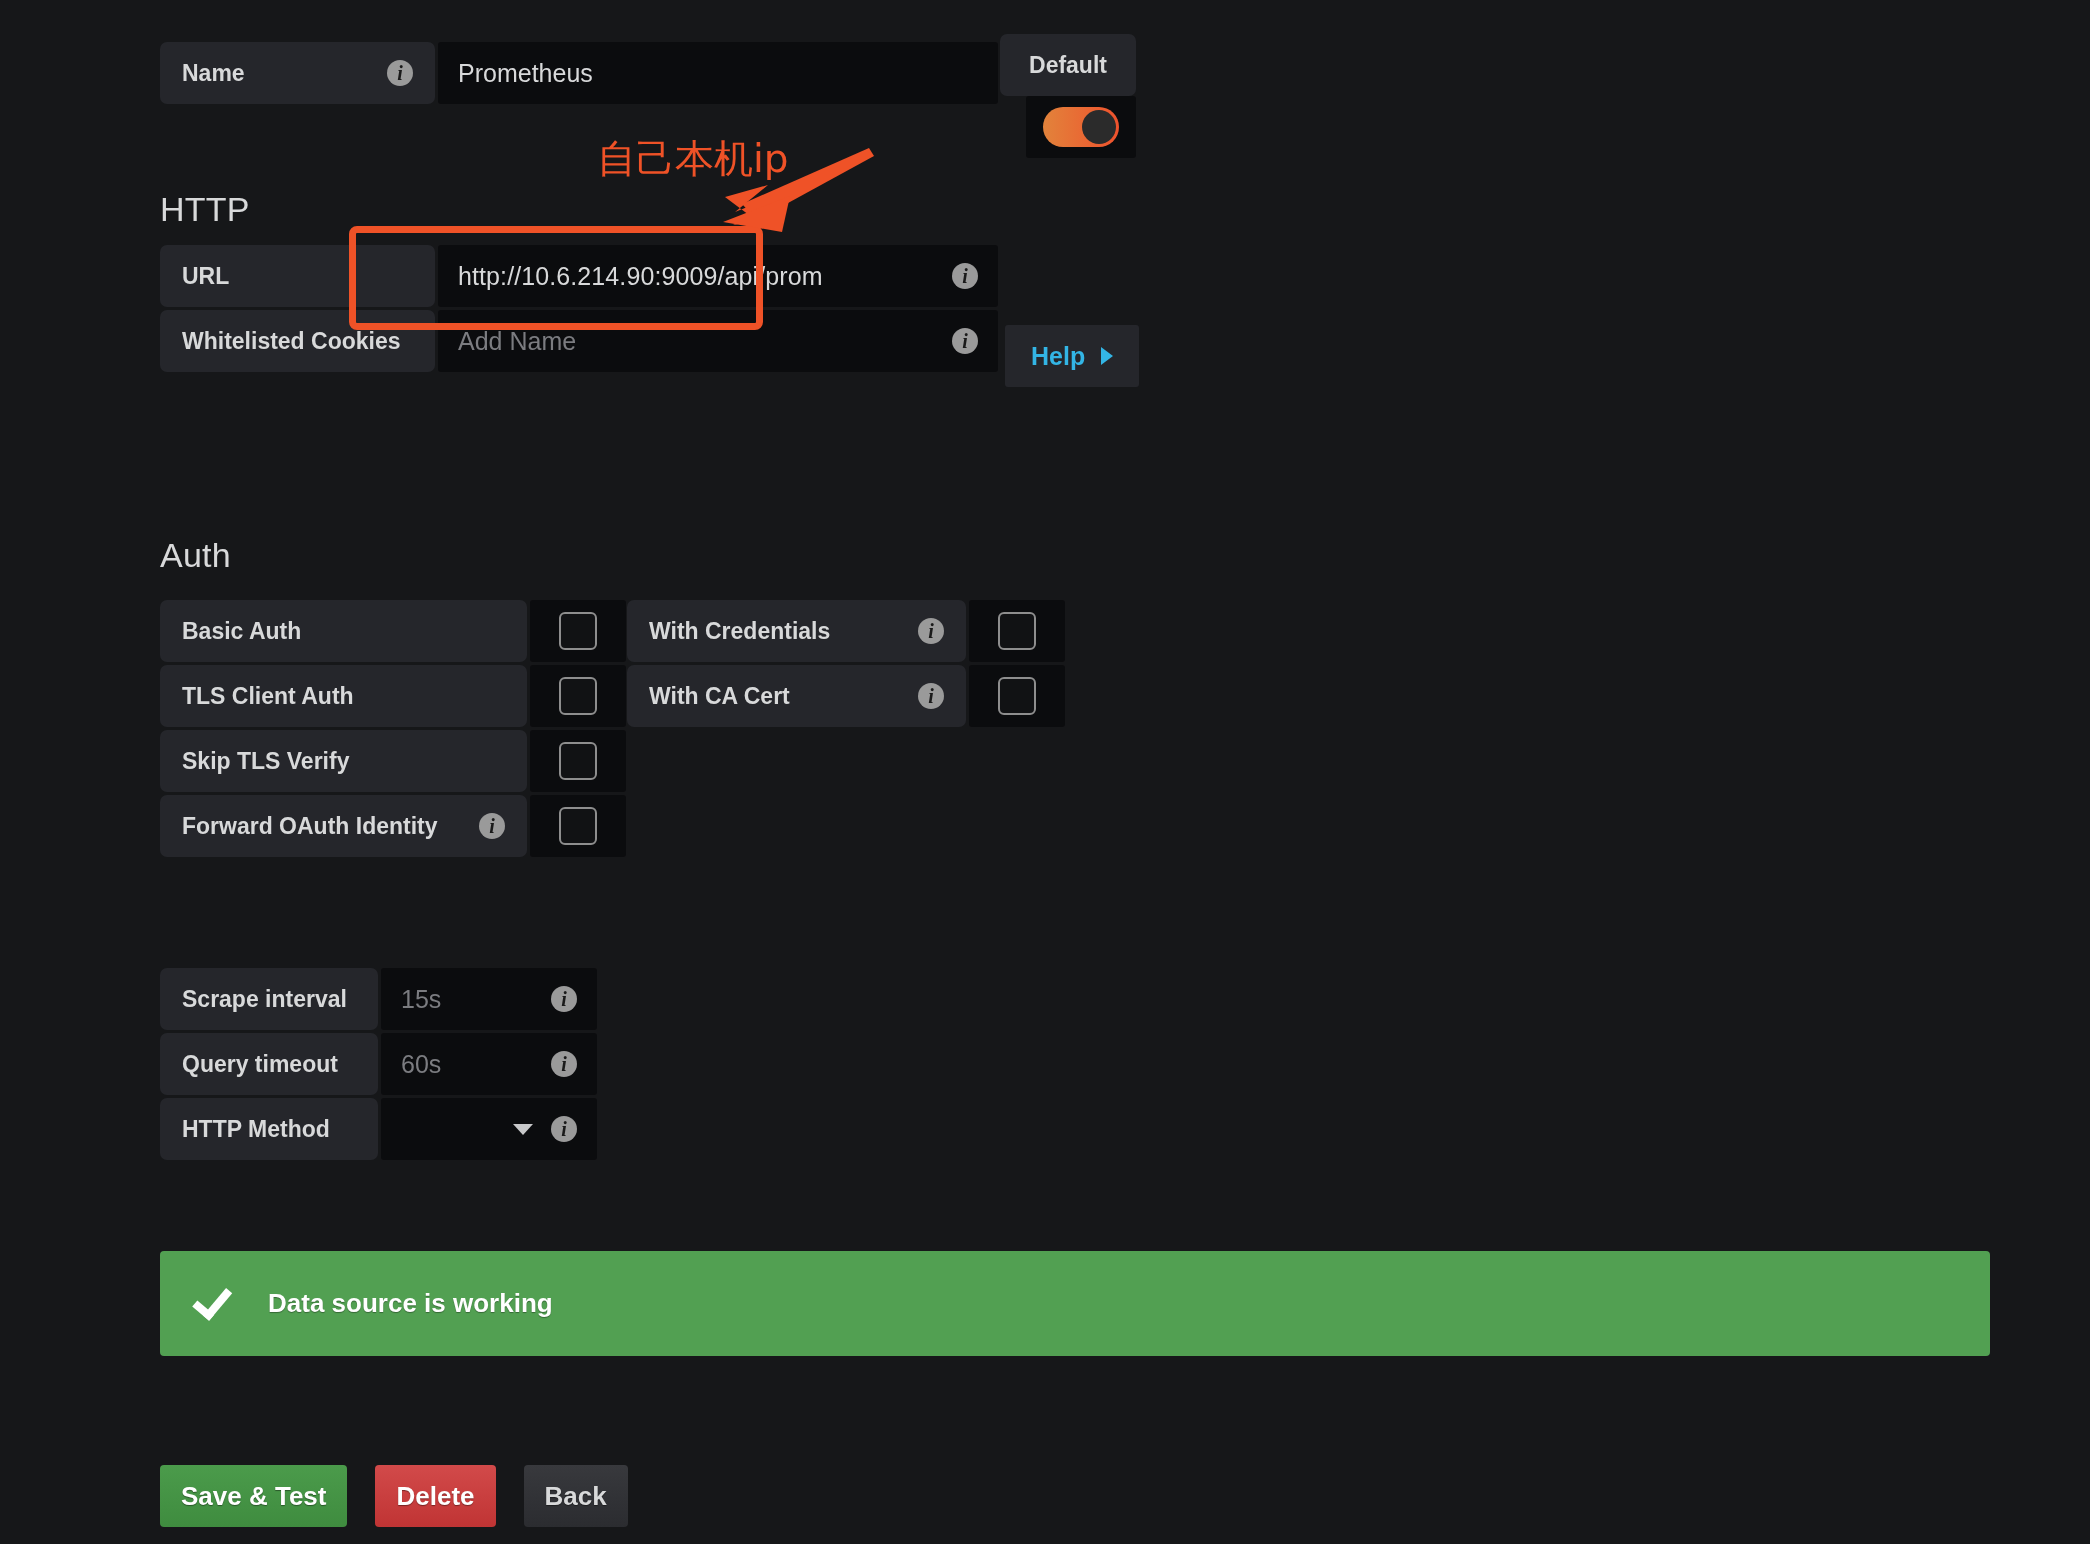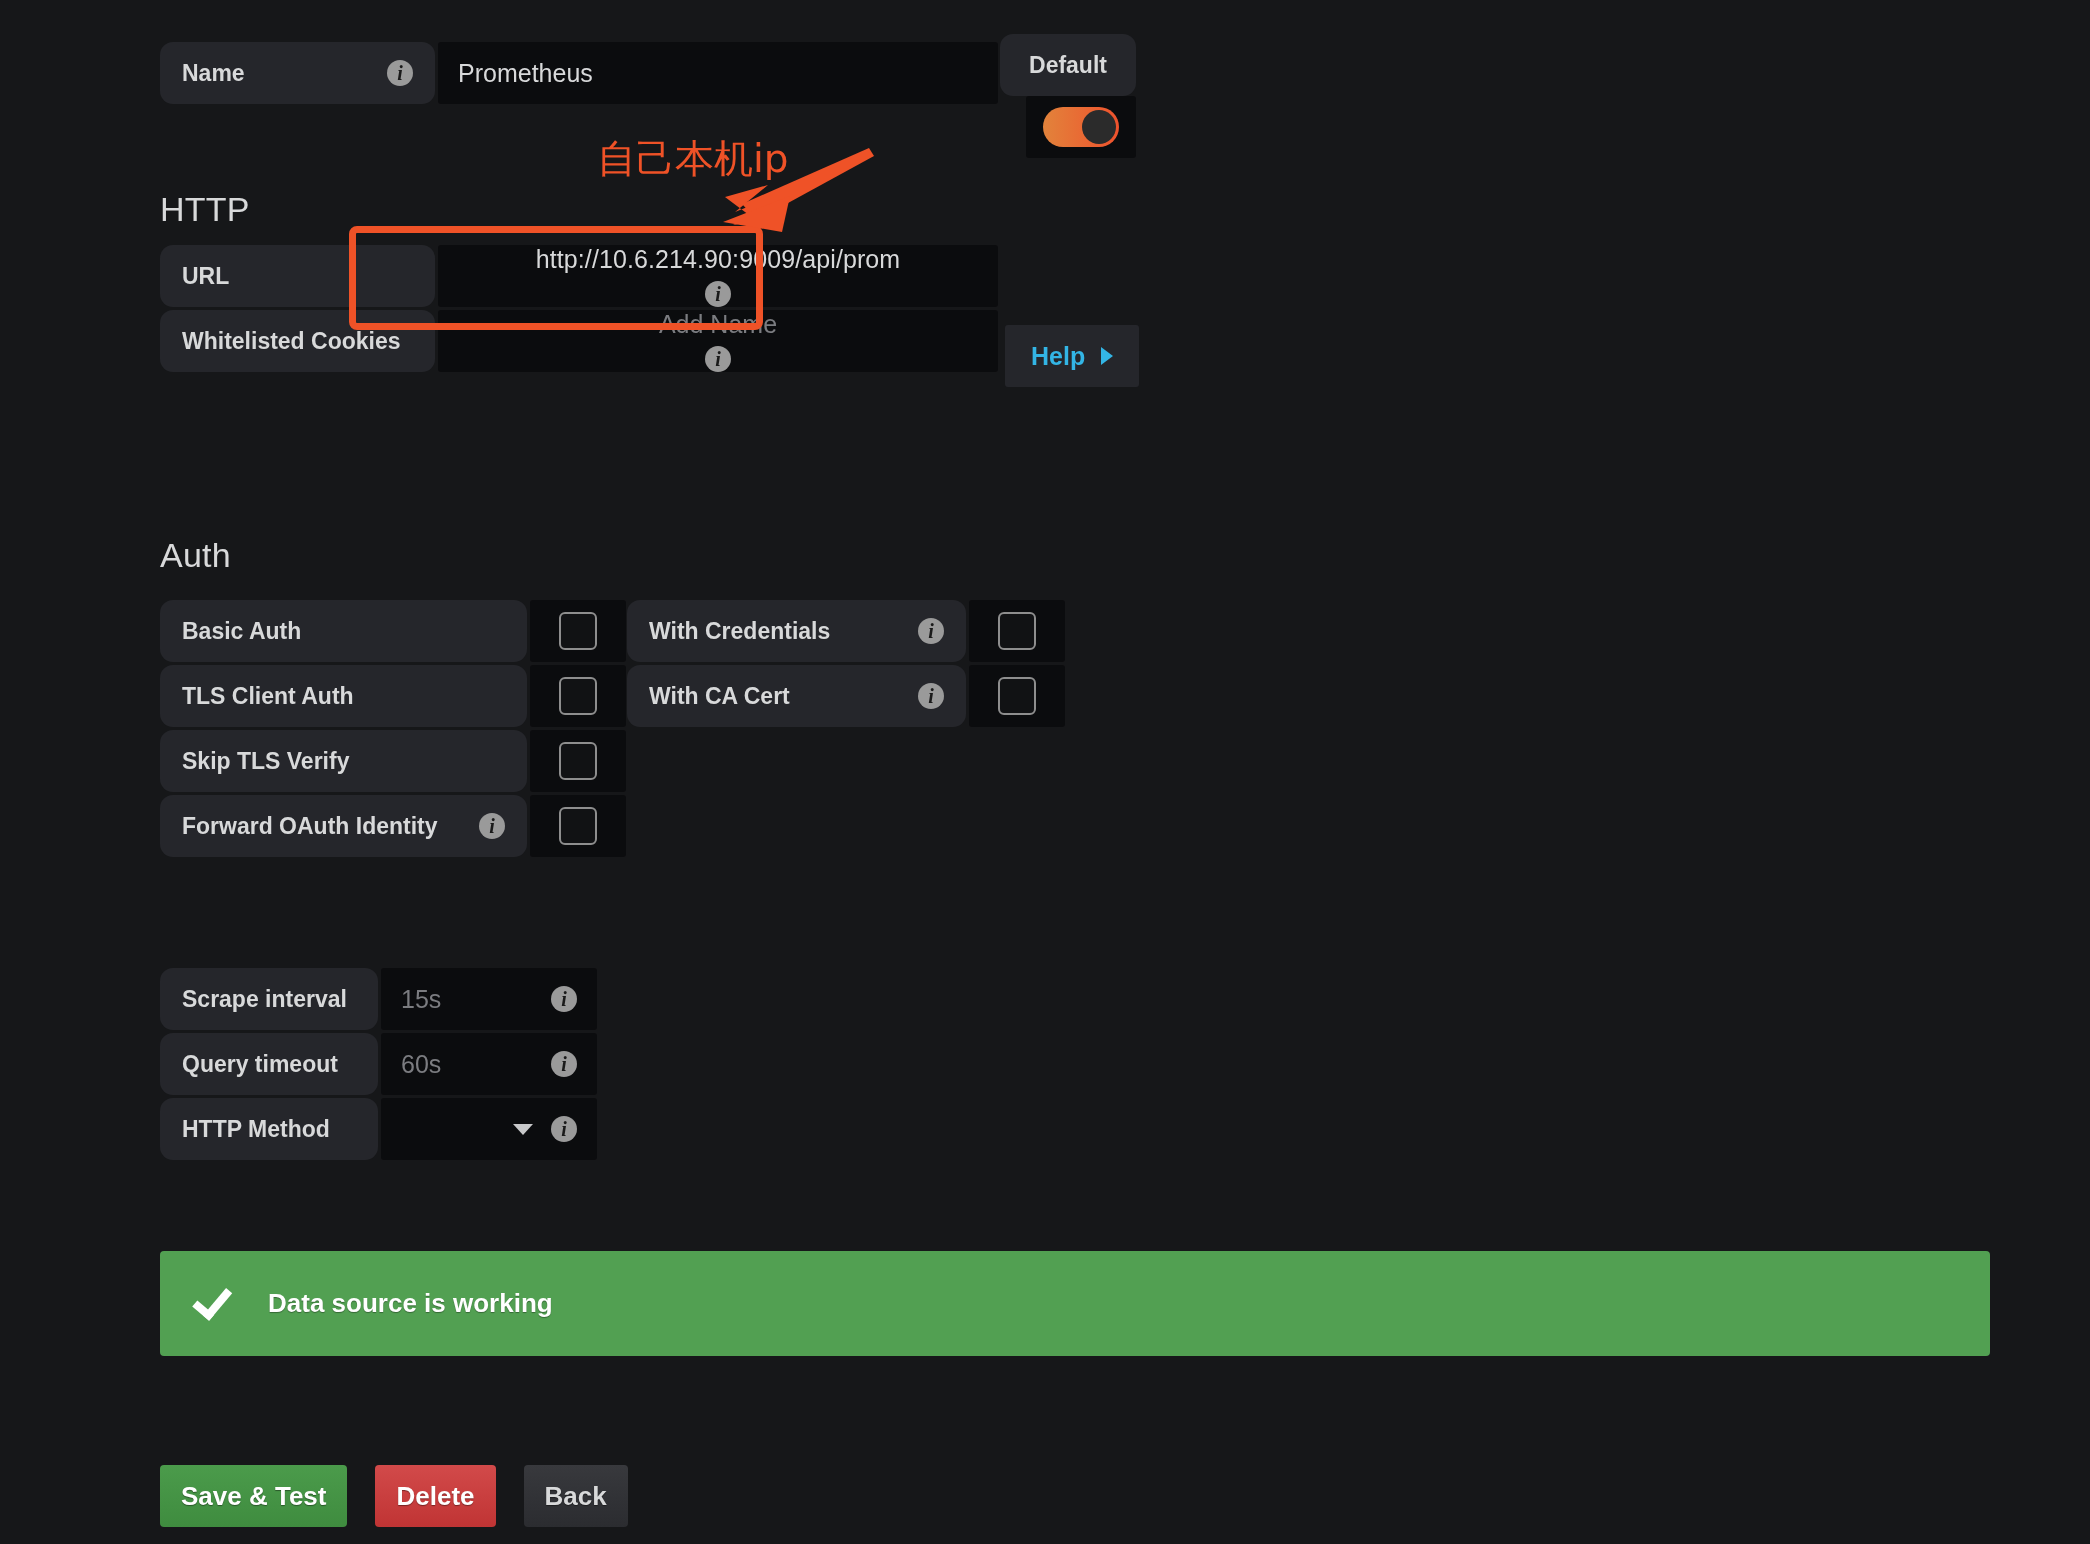--- a/index.html
+++ b/index.html
@@ -13,21 +13,21 @@
 
   
   .row { display: flex; align-items: stretch; margin-bottom: 3px; }
   .lbl {
     background: #25262b;
     color: #d8d9da;
     font-weight: bold;
     font-size: 23px;
     display: flex; align-items: center;
     padding: 0 22px;
-    border-radius: 13px;
+    border-radius: 7px;
     height: 62px;
     white-space: nowrap;
   }
   .lbl .spacer { flex: 1 1 auto; min-width: 18px; }
   .fld {
     background: #0b0c0e;
     border-radius: 3px;
     height: 62px;
     display: flex; align-items: center;
     padding: 0 20px;
@@ -93,21 +93,21 @@
   .toggle .knob {
     position: absolute; right: 3px; top: 3px;
     width: 34px; height: 34px; border-radius: 50%;
     background: #2b2b2b;
   }
 
   #http-title { position: absolute; left: 160px; top: 190px; }
 
   #http-rows { position: absolute; left: 160px; top: 245px; }
   #http-rows .lbl { width: 275px; }
-  #http-rows .fld { width: 560px; margin-left: 3px; flex-direction: column; }
+  #http-rows .fld { width: 560px; margin-left: 3px; }
   #url-fld .val { letter-spacing: .1px; }
 
   #help-btn {
     position: absolute; left: 1005px; top: 325px;
     background: #25262b; border-radius: 3px; height: 62px;
     display: flex; align-items: center; gap: 16px;
     padding: 0 26px;
     color: #33b5e5; font-size: 25px; font-weight: bold;
   }
   #help-btn .tri {

